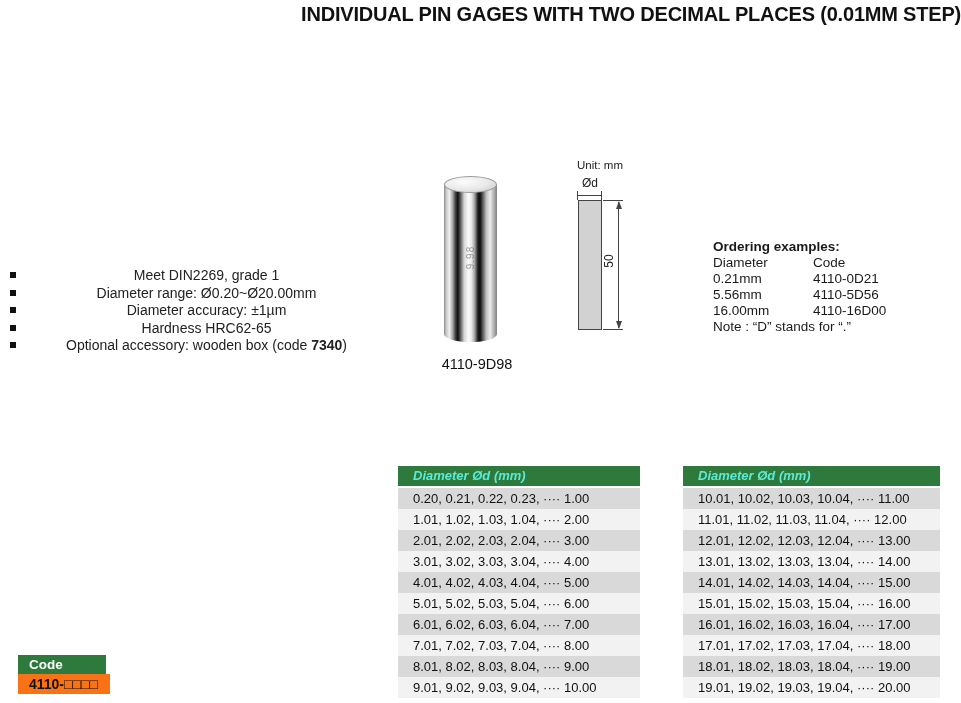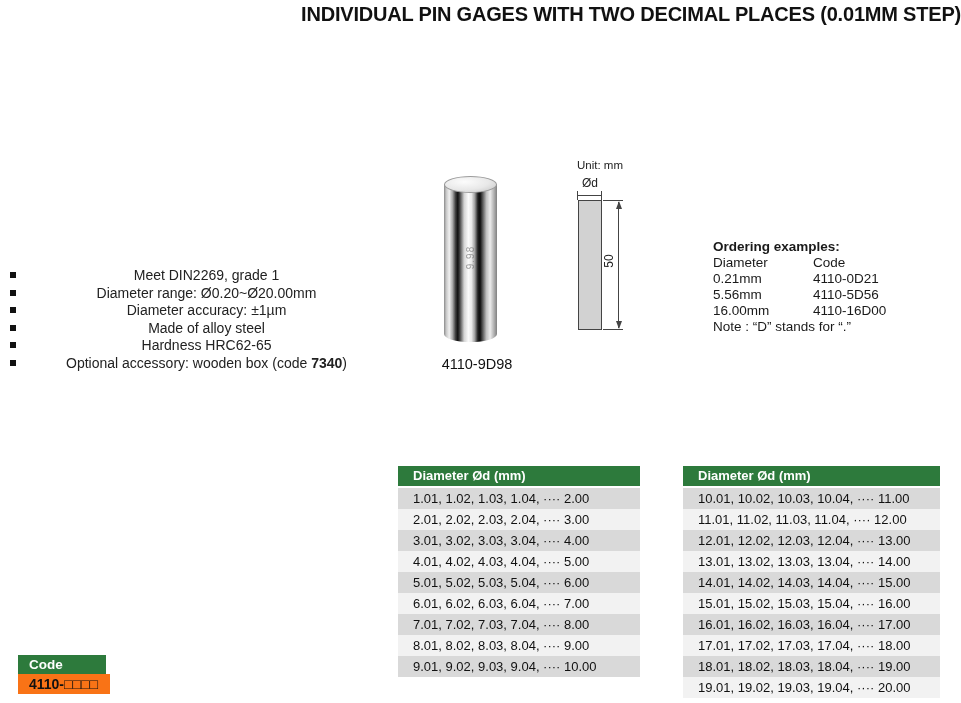--- a/index.html
+++ b/index.html
@@ -76,22 +76,22 @@
   .ordering{left:713px;top:224px;width:230px;font-size:13.5px;line-height:15.9px;color:#1a1a1a;margin-top:15px;}
   .ordering .heading{font-weight:bold;}
   .ord-row{display:grid;grid-template-columns:100px auto;}
   .ordering .note{white-space:nowrap;}
 
   
   .pin-table{top:466px;font-size:13px;}
   .pin-table-left{left:398px;width:242px;}
   .pin-table-right{left:683px;width:257px;}
   .thead{
-    height:20px;line-height:20px;background:#2d7a3c;color:#ffffff;
-    font-weight:bold;padding-left:15px;border-bottom:2px solid #ffffff;
+    height:20px;line-height:20px;background:#2d7a3c;color:#5eead4;
+    font-weight:bold;padding-left:15px;border-bottom:2px solid #ffffff;font-style:italic;
   }
   .trow{height:21px;line-height:21px;padding-left:15px;white-space:nowrap;color:#111;}
   .trows .trow:nth-child(odd){background:#d9d9d9;}
   .trows .trow:nth-child(even){background:#f2f2f2;}
 
   
   .code-header{
     left:18px;top:655px;width:77px;height:19px;line-height:19px;
     background:#2d7a3c;color:#ffffff;font-weight:bold;font-size:13.5px;padding-left:11px;
   }
@@ -103,21 +103,20 @@
 </style>
 </head>
 <body>
 
 <div class="abs page-title">INDIVIDUAL PIN GAGES WITH TWO DECIMAL PLACES (0.01MM STEP)</div>
 
 <ul class="abs features">
   <li><span class="bullet"></span><span>Meet DIN2269, grade 1</span></li>
   <li><span class="bullet"></span><span>Diameter range: Ø0.20~Ø20.00mm</span></li>
   <li><span class="bullet"></span><span>Diameter accuracy: ±1µm</span></li>
-  <li><span class="bullet"></span><span>Made of alloy steel</span></li>
   <li><span class="bullet"></span><span>Hardness HRC62-65</span></li>
   <li><span class="bullet"></span><span>Optional accessory: wooden box (code </span><span class="bold">7340</span><span>)</span></li>
 </ul>
 
 <div class="abs pin-photo">
   <div class="cyl-body"></div>
   <div class="cyl-top"></div>
   <div class="pin-marking">9.98</div>
 </div>
 <div class="abs pin-model">4110-9D98</div>
@@ -152,20 +151,21 @@
   <div class="ord-row">
     <span>16.00mm</span>
     <span>4110-16D00</span>
   </div>
   <div class="note">Note : “D” stands for “.”</div>
 </div>
 
 <div class="abs pin-table pin-table-left">
   <div class="thead">Diameter Ød (mm)</div>
   <div class="trows">
+    <div class="trow">0.20, 0.21, 0.22, 0.23, ···· 1.00</div>
     <div class="trow">1.01, 1.02, 1.03, 1.04, ···· 2.00</div>
     <div class="trow">2.01, 2.02, 2.03, 2.04, ···· 3.00</div>
     <div class="trow">3.01, 3.02, 3.03, 3.04, ···· 4.00</div>
     <div class="trow">4.01, 4.02, 4.03, 4.04, ···· 5.00</div>
     <div class="trow">5.01, 5.02, 5.03, 5.04, ···· 6.00</div>
     <div class="trow">6.01, 6.02, 6.03, 6.04, ···· 7.00</div>
     <div class="trow">7.01, 7.02, 7.03, 7.04, ···· 8.00</div>
     <div class="trow">8.01, 8.02, 8.03, 8.04, ···· 9.00</div>
     <div class="trow">9.01, 9.02, 9.03, 9.04, ···· 10.00</div>
   </div>

